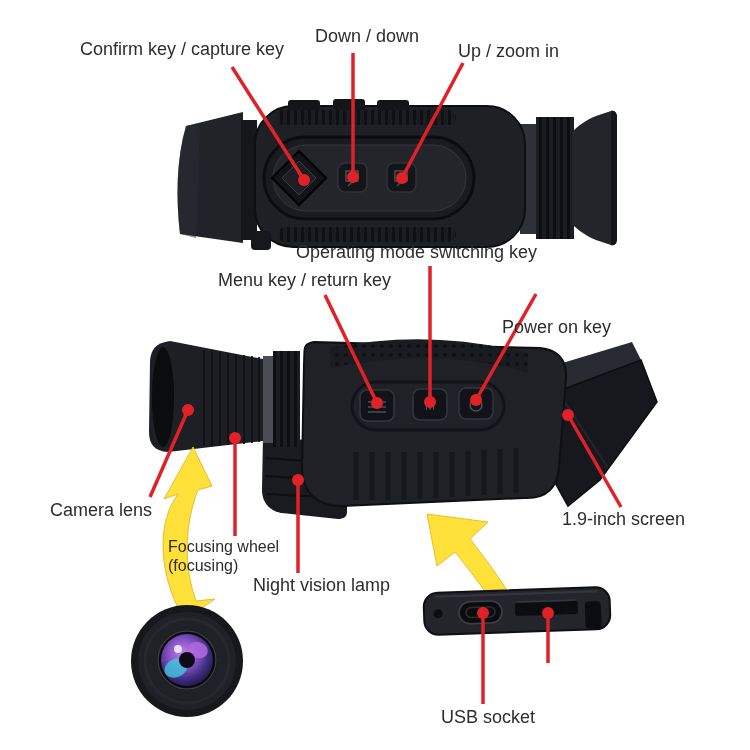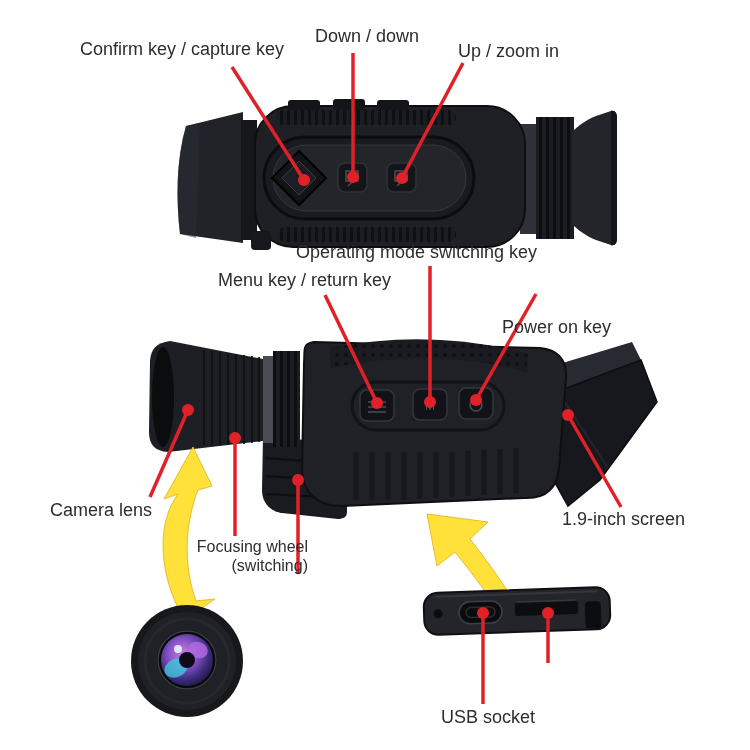--- a/index.html
+++ b/index.html
@@ -11,21 +11,21 @@
     font-family:"Liberation Sans", sans-serif;
   }
   .stage svg{position:absolute;left:0;top:0;}
   .lbl{
     position:absolute;
     color:#2d2d2d;
     font-size:18px;
     line-height:20px;
     white-space:nowrap;
   }
-  .lbl.small{font-size:16px;line-height:19px;white-space:normal;text-align:right;}
+  .lbl.small{font-size:16px;line-height:19px;white-space:normal;text-align:left;}
 </style>
 </head>
 <body>
 
 <div class="stage">
 
   <svg width="750" height="750" viewBox="0 0 750 750">
     <defs>
       <pattern id="vribs" patternUnits="userSpaceOnUse" width="7" height="20">
         <rect width="7" height="20" fill="#1b1d22"></rect>
@@ -230,18 +230,19 @@
 
   <div class="lbl" style="left:80px;top:39px;">Confirm key / capture key</div>
   <div class="lbl" style="left:315px;top:26px;">Down / down</div>
   <div class="lbl" style="left:458px;top:41px;">Up / zoom in</div>
   <div class="lbl" style="left:296px;top:242px;">Operating mode switching key</div>
   <div class="lbl" style="left:218px;top:270px;">Menu key / return key</div>
   <div class="lbl" style="left:502px;top:272px;margin-top:45px;">Power on key</div>
   <div class="lbl" style="left:50px;top:500px;">Camera lens</div>
   <div class="lbl small" style="left:168px;top:537px;width:140px;">
     <span>Focusing wheel</span><br>
-    <span>(switching)</span>
+    <span>(focusing)</span>
   </div>
+  <div class="lbl" style="left:253px;top:575px;">Night vision lamp</div>
   <div class="lbl" style="left:562px;top:509px;">1.9-inch screen</div>
   <div class="lbl" style="left:441px;top:707px;">USB socket</div>
 
 </div>
 
 </body></html>

